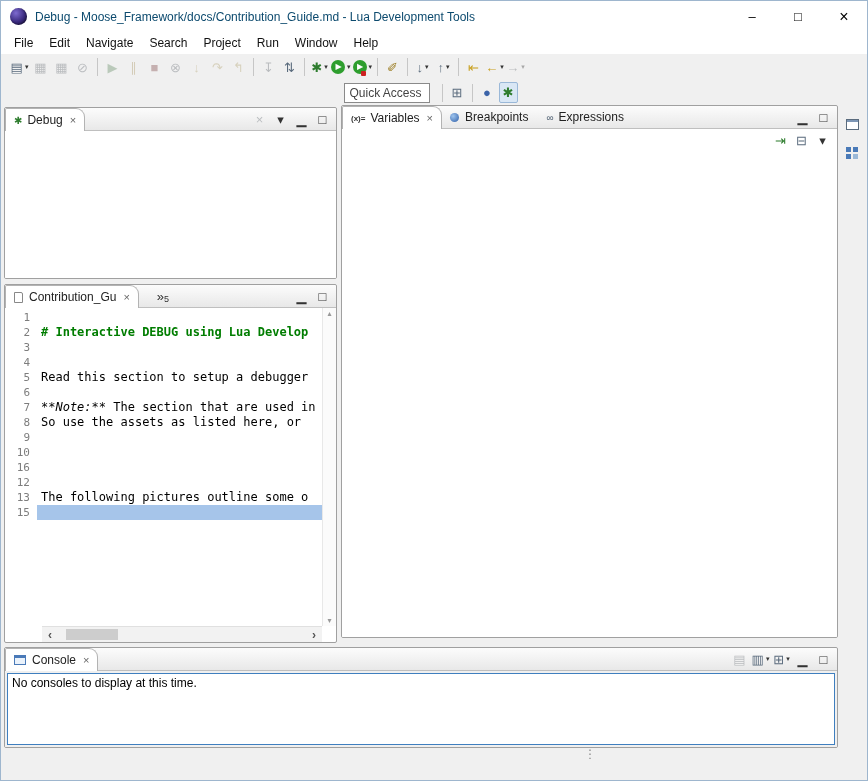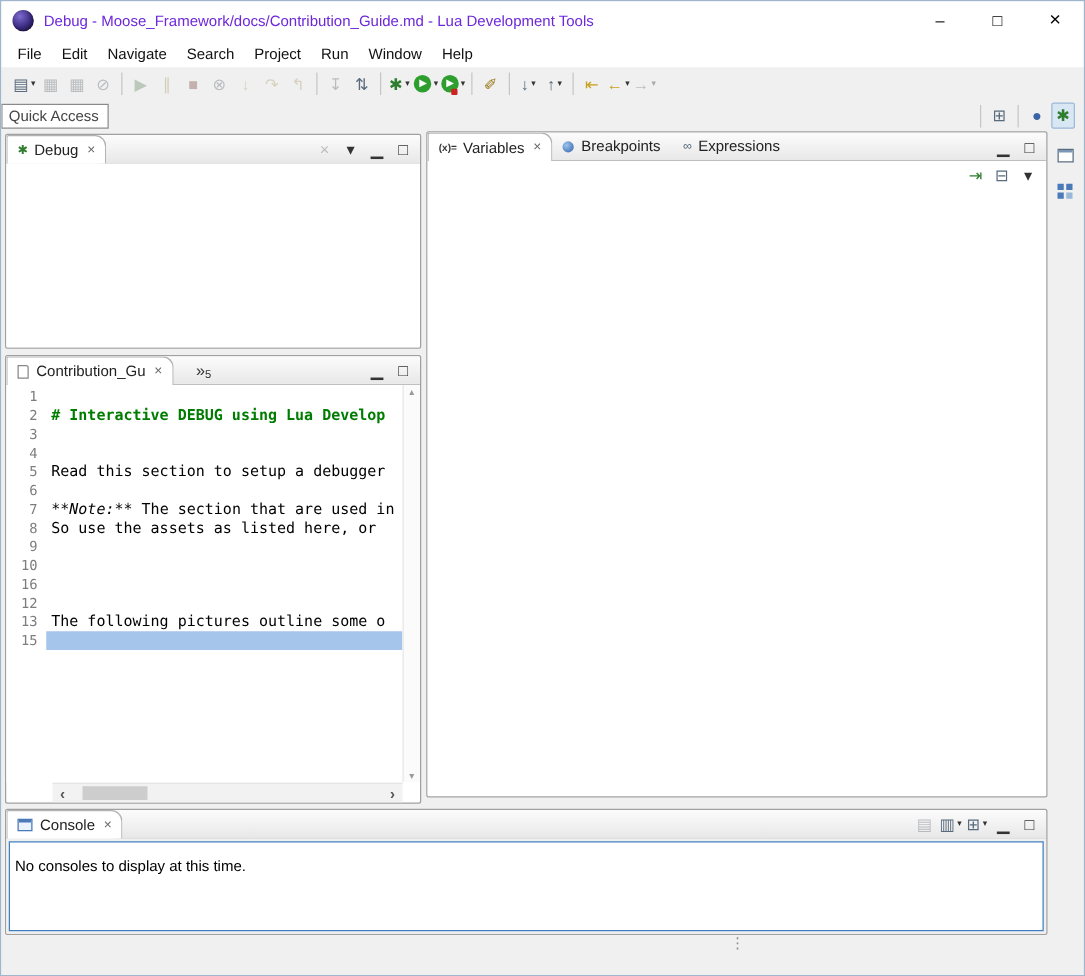--- a/index.html
+++ b/index.html
@@ -4,32 +4,32 @@
 <style>
   *{box-sizing:border-box;margin:0;padding:0}
   html,body{width:868px;height:781px}
   body{position:relative;font-family:"Liberation Sans",sans-serif;background:#f0f0f0;border:1px solid #9eb6ce;overflow:hidden;font-size:12px;color:#111}
 
   
   .titlebar{position:absolute;top:0;left:0;right:0;height:31px;background:#fff;display:flex;align-items:center}
   .app-icon{width:17px;height:17px;margin-left:9px;border-radius:50%;flex:none;
     background:radial-gradient(circle at 35% 30%,#7e6bd0 0%,#3a2a7e 55%,#221650 100%);
     box-shadow:inset -1px -1px 2px rgba(0,0,0,.45)}
-  .title{margin-left:8px;font-size:12px;color:#6d28d9;white-space:nowrap}
+  .title{margin-left:8px;font-size:12px;color:#0c4a6e;white-space:nowrap}
   .win-controls{margin-left:auto;display:flex;height:100%}
   .win-btn{width:46px;height:100%;display:flex;align-items:center;justify-content:center;font-size:13px;color:#000}
   .win-btn.close{font-size:16px}
 
   
   .menubar{position:absolute;top:31px;left:0;right:0;height:22px;background:#fff;display:flex;align-items:center;padding-left:5px}
   .menu-item{padding:3px 8px;font-size:12px;color:#111}
 
   
   .toolbar-row1{position:absolute;top:53px;left:0;right:0;height:26px;background:#f0f0f0;display:flex;align-items:center;padding-left:8px}
-  .toolbar-row2{position:absolute;top:79px;left:0;right:0;height:25px;background:#f0f0f0;display:flex;align-items:center;justify-content:space-between;padding-right:6px}
+  .toolbar-row2{position:absolute;top:79px;left:0;right:0;height:25px;background:#f0f0f0;display:flex;align-items:center;justify-content:center;padding-right:6px}
   .tbtn{position:relative;display:inline-flex;align-items:center;justify-content:center;min-width:19px;height:21px;margin:0 1px;font-size:13px;color:#444}
   .tbtn .g{display:inline-flex;align-items:center;justify-content:center;line-height:1}
   .tbtn.disabled{opacity:.38;filter:grayscale(60%)}
   .tbtn.selected{background:#d9e7f5;border:1px solid #9ab8d8;border-radius:2px}
   .g.circ{width:14px;height:14px;border-radius:50%;color:#fff !important;font-size:8px;padding-left:1px}
   .badge{position:absolute;right:6px;bottom:2px;width:5px;height:5px;border-radius:1px}
   .dd{font-size:7px;margin-left:2px;color:#333}
   .tsep{width:1px;height:18px;background:#c6c6c6;margin:0 4px;display:inline-block}
   .quick-access{width:86px;height:20px;border:1px solid #8a8a8a;background:#fff;color:#444;font-size:12px;display:flex;align-items:center;padding-left:5px;margin-right:8px}
 
@@ -69,21 +69,21 @@
   .hsb-arrow{width:16px;text-align:center;font-size:12px;color:#555;flex:none;font-weight:bold}
   .hsb-track{flex:1;position:relative;height:100%}
   .hsb-thumb{position:absolute;left:8px;top:2px;width:52px;height:11px;background:#cdcdcd}
 
   
   .vars-toolbar{display:flex;justify-content:flex-end;align-items:center;height:22px;min-height:22px;padding-right:4px;background:#fff}
   .vars-body{flex:1;background:#fff}
 
   
   .console-body{flex:1;padding:2px;background:#f0f0f0}
-  .console-box{height:100%;border:1px solid #3f7fbf;background:#fff;font-size:12px;color:#000;padding:12px 4px}
+  .console-box{height:100%;border:1px solid #3f7fbf;background:#fff;font-size:12px;color:#000;padding:2px 4px}
 
   
   .right-strip{position:absolute;right:3px;top:2px;width:24px;height:640px;display:flex;flex-direction:column;align-items:center;gap:9px;padding-top:7px}
   .strip-btn{width:20px;height:20px;display:flex;align-items:center;justify-content:center}
   .mini-win{width:13px;height:11px;border:1px solid #5a6b7d;background:#fff;position:relative;display:block}
   .mini-win::before{content:"";position:absolute;left:0;right:0;top:0;height:2px;background:#7d96b5}
   .mini-grid{width:5px;height:5px;background:#4a7ab8;box-shadow:7px 0 0 #4a7ab8,0 7px 0 #4a7ab8,7px 7px 0 #9ab8d8;display:block;margin-right:7px;margin-bottom:7px}
 
   .sash-dots{position:absolute;left:583px;top:645px;font-size:12px;color:#8a8a8a;line-height:9px}
 </style>

